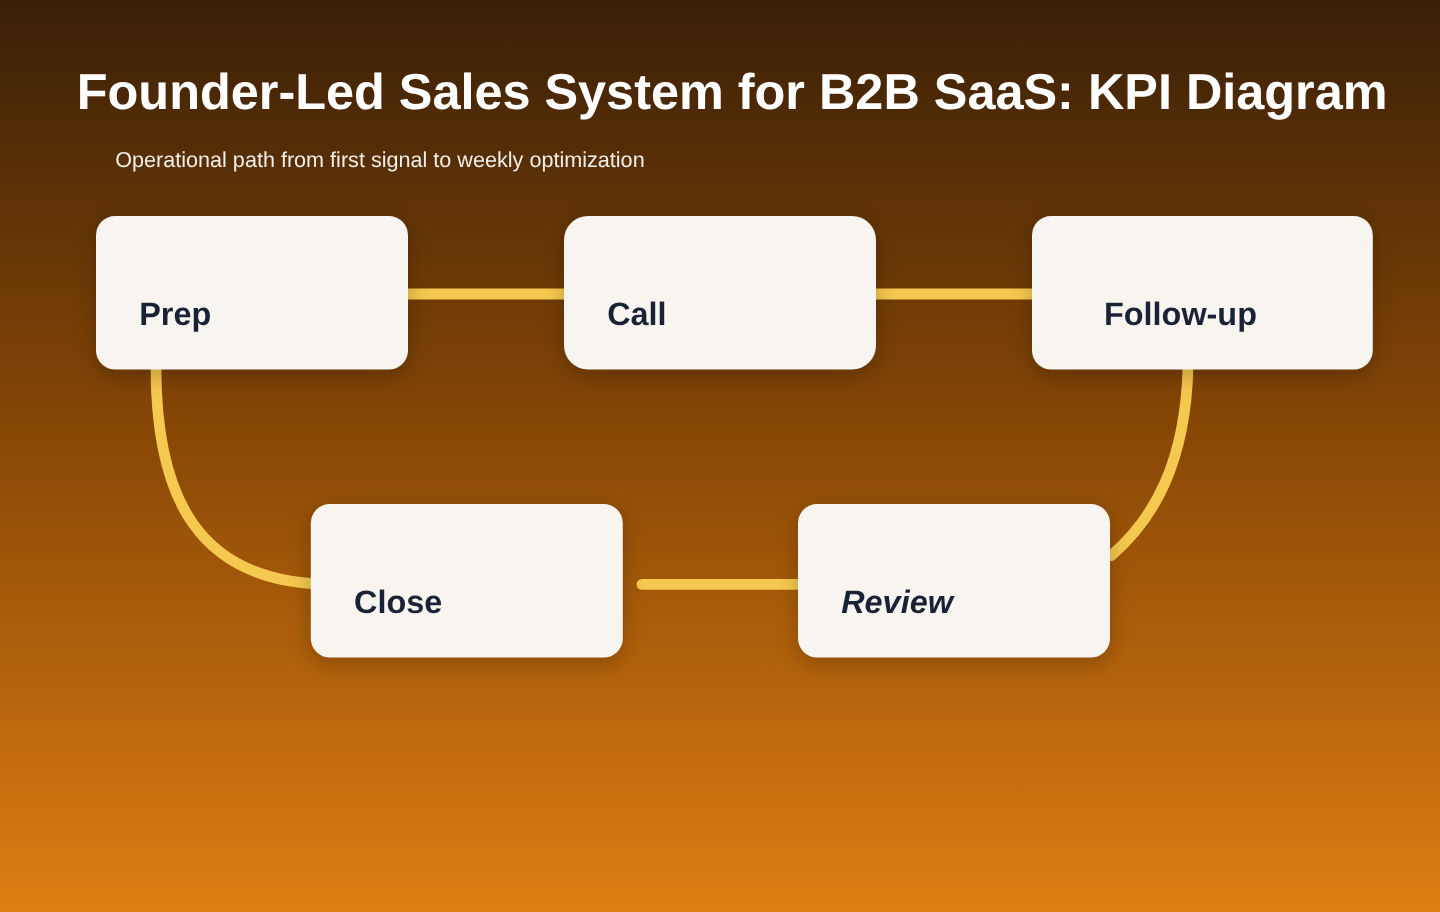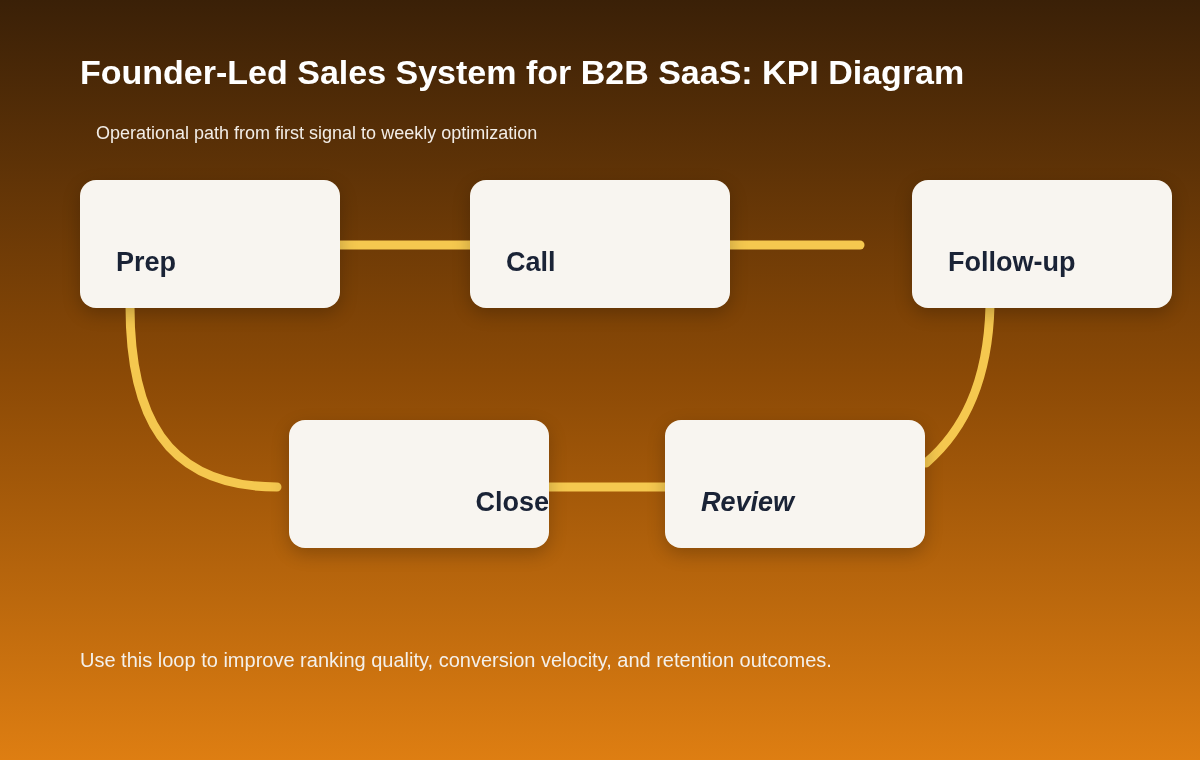--- a/index.html
+++ b/index.html
@@ -12,24 +12,24 @@
     width: 1200px;
     height: 760px;
     overflow: hidden;
     background: linear-gradient(180deg,
       var(--background-top, #3A2007) 0%,
       var(--background-mid, #8C4A06) 50%,
       var(--background-bottom, #DE7E12) 100%);
   }
   .title {
     position: absolute;
-    left: 80px;
+    left: 64px;
     top: 54px;
     margin: 0;
-    font-size: 34px;
+    font-size: 42px;
     font-weight: bold;
     line-height: 1.1;
     color: var(--title-text, #FFFFFF);
     white-space: nowrap;
   }
   .subtitle {
     position: absolute;
     left: 80px;
     top: 107px;
     margin: 16px;
@@ -63,23 +63,23 @@
     z-index: 2;
   }
   .node .node-label {
     padding-left: 36px;
     font-size: 27px;
     font-weight: bold;
     color: var(--node-text, #1A2336);
     margin-top: 36px;
   }
   .node-prep     { left: 80px;  top: 180px; }
-  .node-call     { left: 470px; top: 180px; }
-  .node-followup { left: 912px; top: 180px; }
-  .node-close    { left: 289px; top: 420px; justify-content: flex-end; }
+  .node-call     { left: 470px; top: 180px; border-radius: 20px; }
+  .node-followup { left: 860px; top: 180px; padding-left: 24px; }
+  .node-close    { left: 259px; top: 420px; }
   .node-review   { left: 665px; top: 420px; font-style: italic; }
   .footer-line1 {
     position: absolute;
     left: 80px;
     top: 649px;
     margin: 0;
     font-size: 20px;
     color: var(--footer-text, #F4F0EA);
     white-space: nowrap;
   }
@@ -118,15 +118,14 @@
   <div class="node node-followup">
     <span class="node-label">Follow-up</span>
   </div>
   <div class="node node-close">
     <span class="node-label">Close</span>
   </div>
   <div class="node node-review">
     <span class="node-label">Review</span>
   </div>
 
-  <p class="footer-line1">Use this loop to improve ranking quality, conversion velocity, and retention outcomes.</p>
 
 </div>
 
 </body></html>

